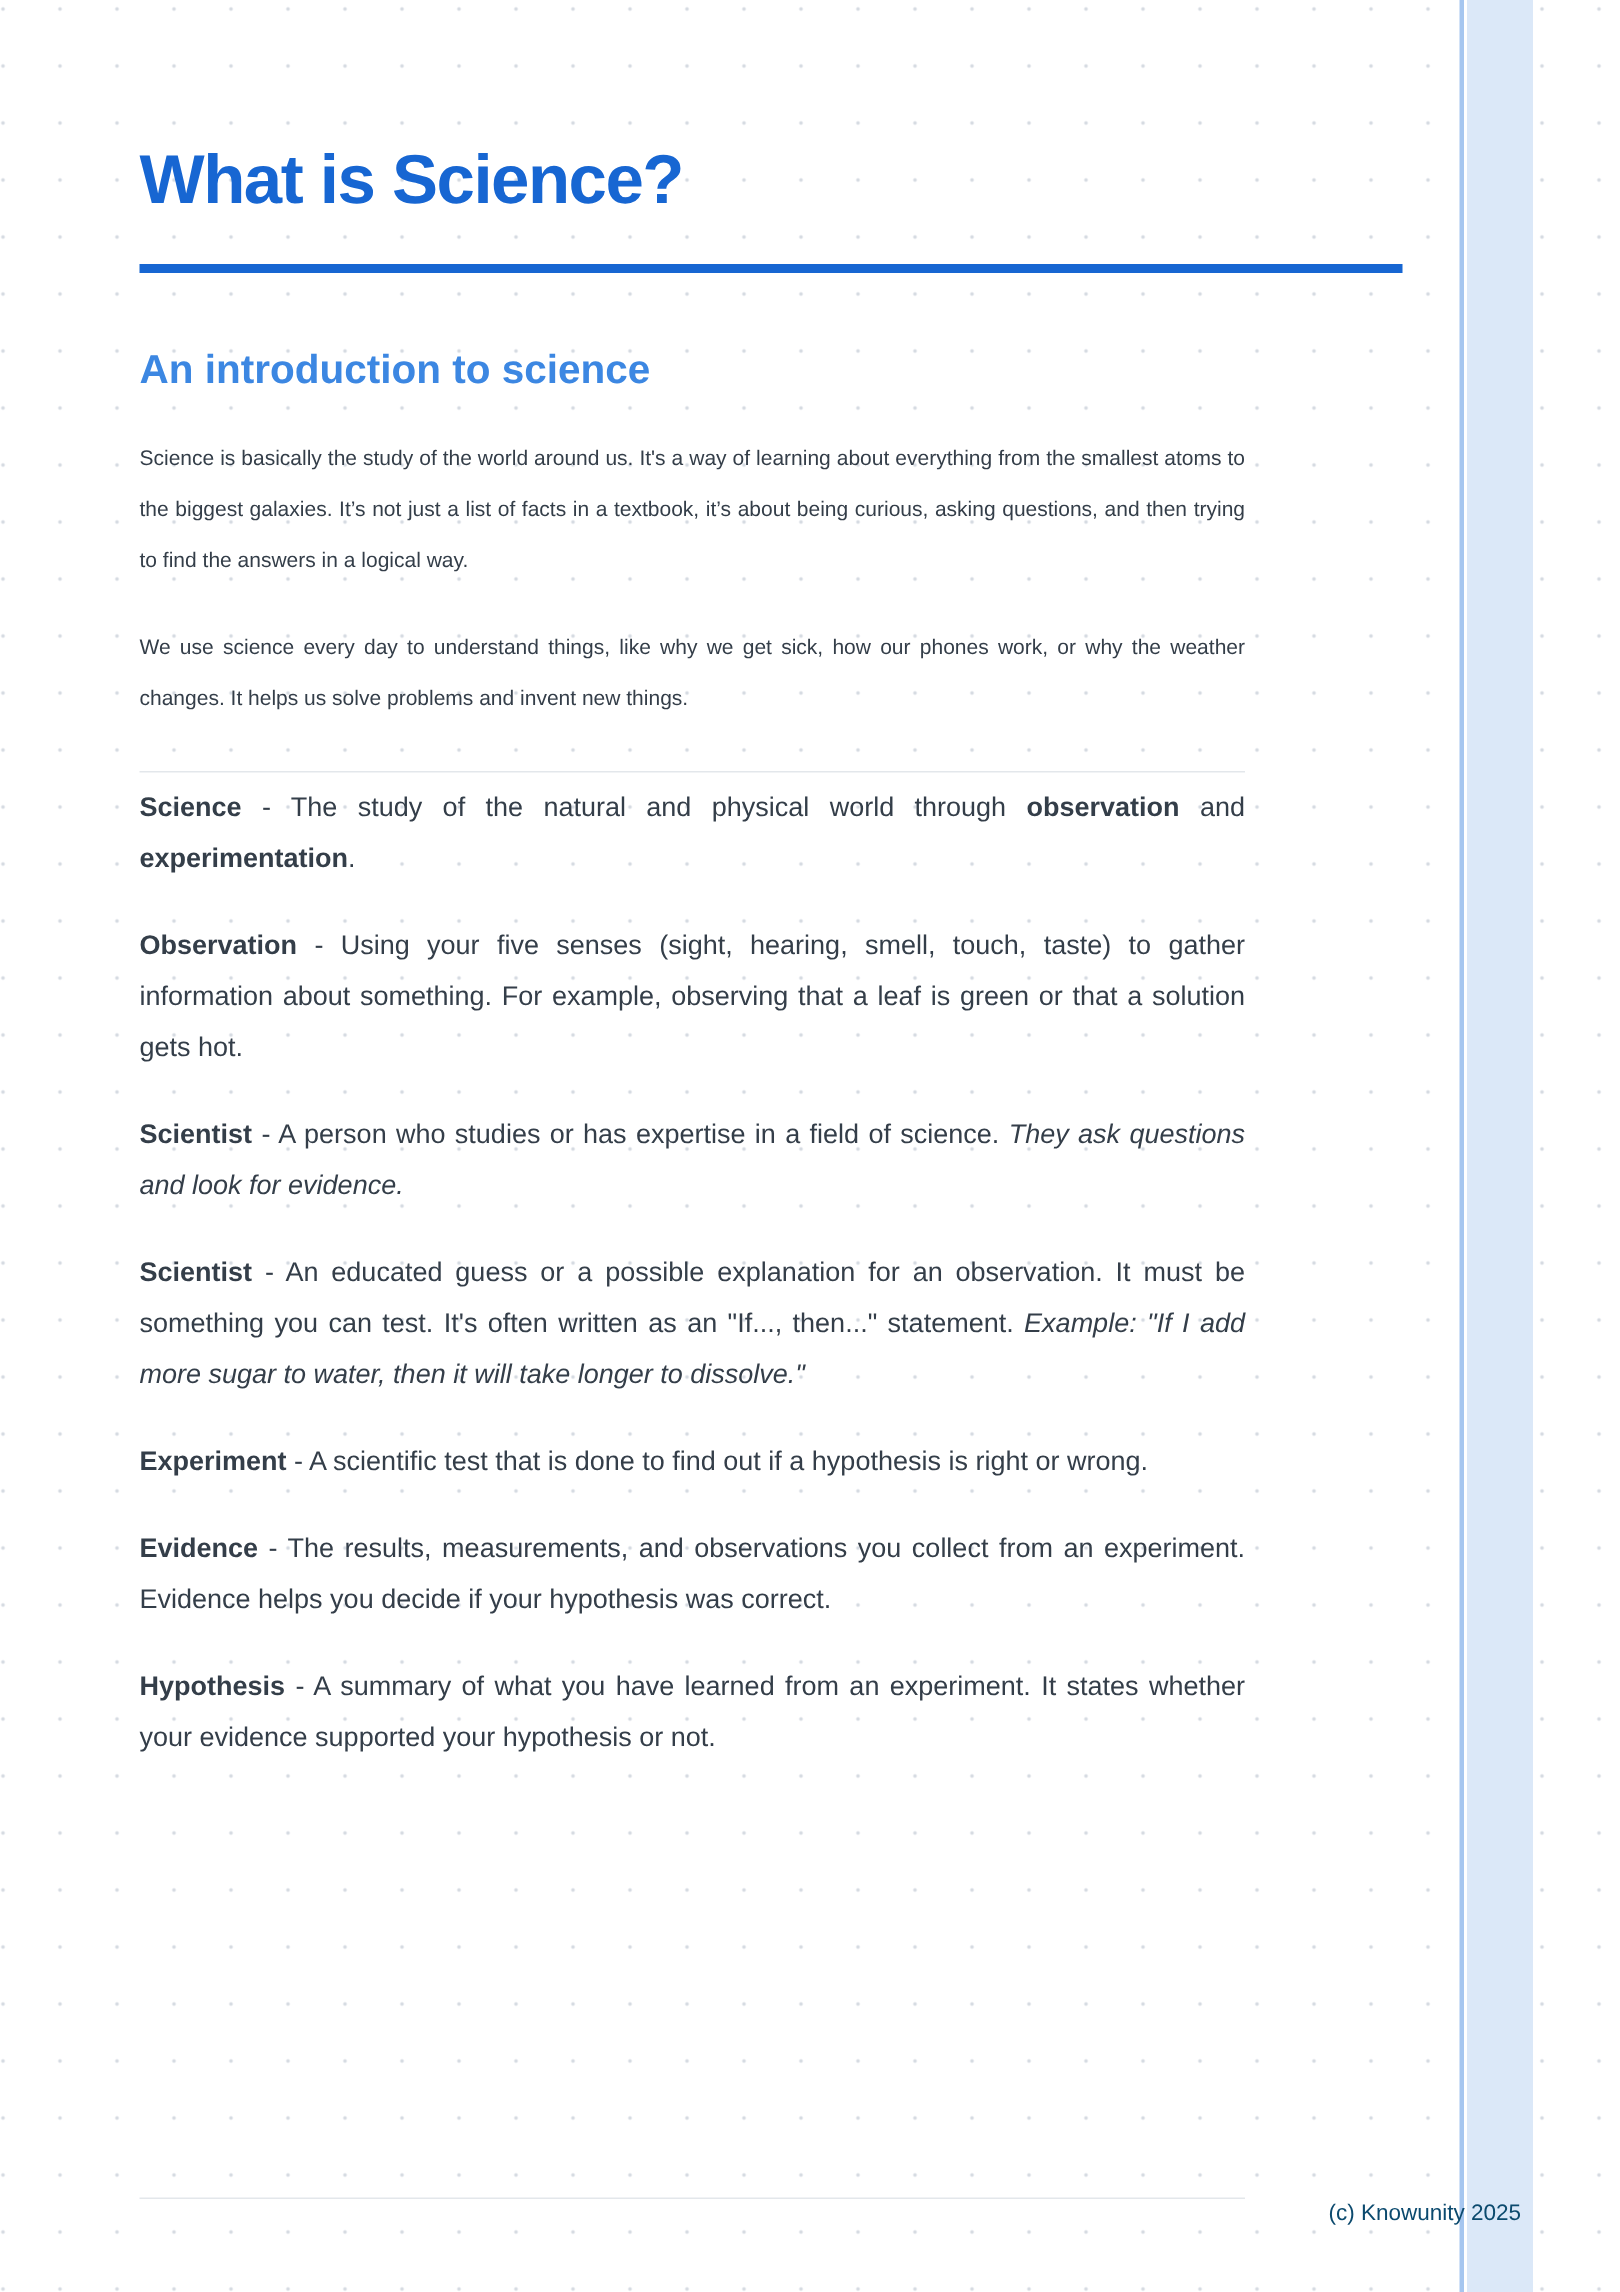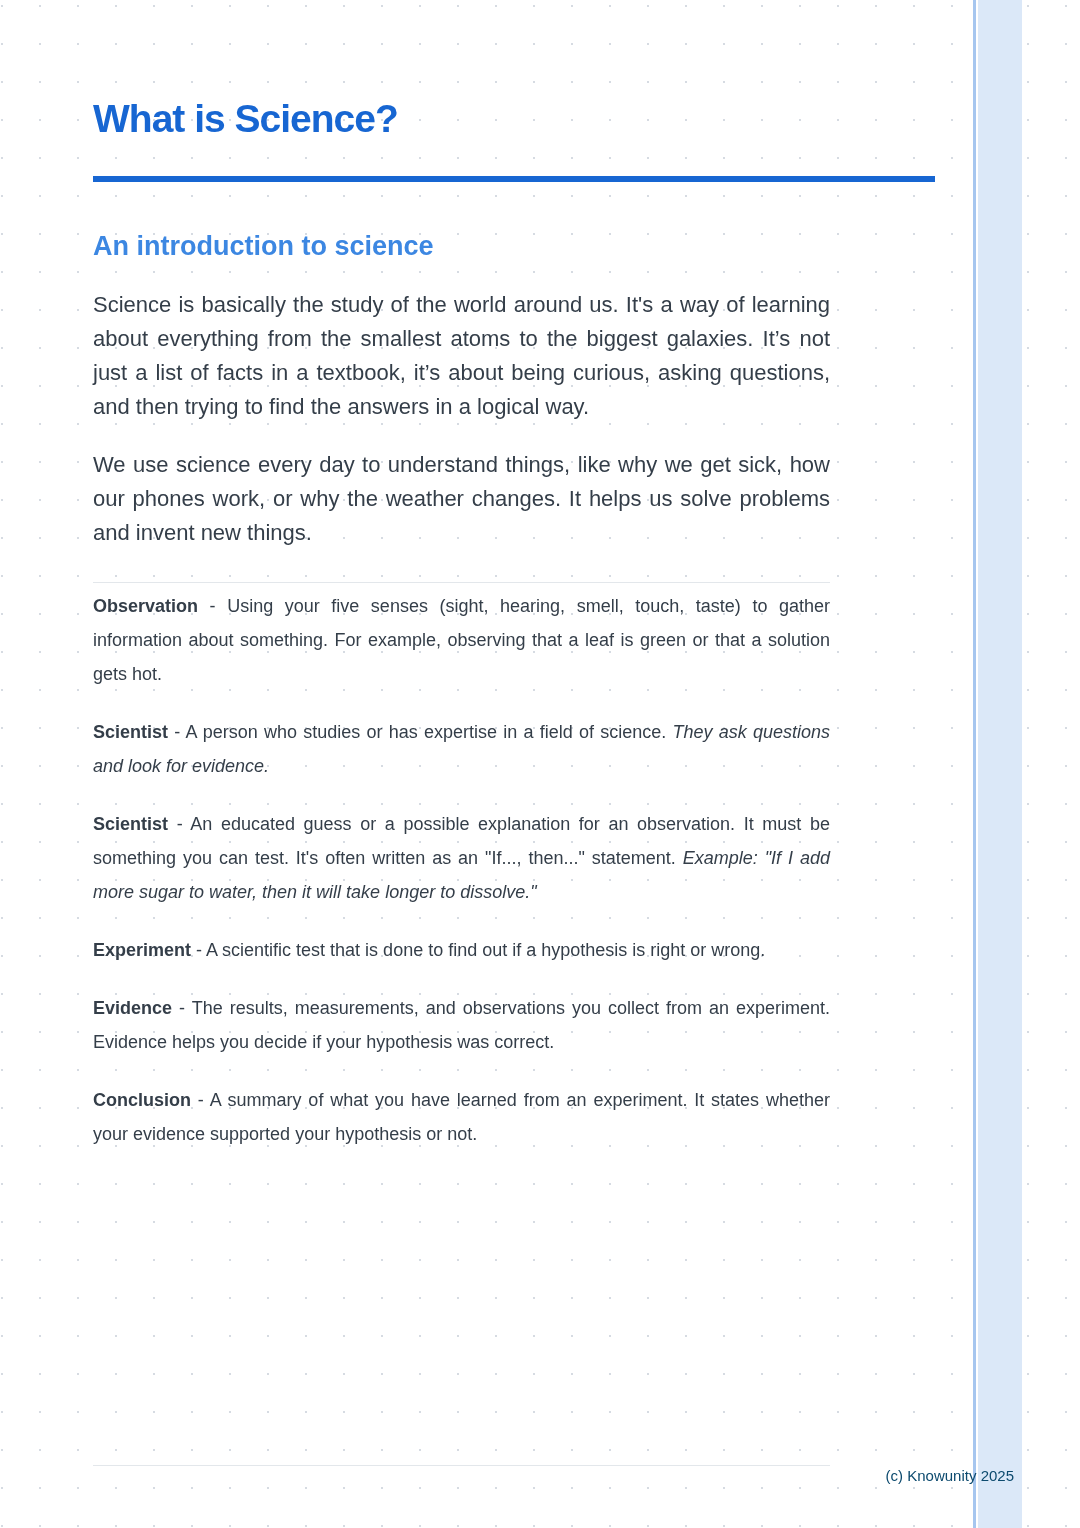--- a/index.html
+++ b/index.html
@@ -37,21 +37,21 @@
 
   .content {
     position: relative;
     z-index: 2;
     padding: 92px 0 0 93px;
     width: 737px;
   }
 
   h1.page-title {
     margin: 0;
-    font-size: 39px;
+    font-size: 46px;
     line-height: 54px;
     font-weight: 800;
     letter-spacing: -1px;
     color: #1766d2;
   }
 
   .title-rule {
     width: 842px;
     height: 6px;
     background: #1766d2;
@@ -62,21 +62,21 @@
   h2.section-heading {
     margin: 48px 0 26px 0;
     font-size: 27px;
     line-height: 32px;
     font-weight: 700;
     color: #3c87e2;
   }
 
   p.body-para {
     margin: 16px 0 24px 0;
-    font-size: 22px;
+    font-size: 14px;
     line-height: 34px;
     text-align: justify;
   }
 
   .section-divider {
     border: none;
     border-top: 1px solid #e3e7eb;
     margin: 32px 0 6px 0;
     width: 737px;
   }
@@ -119,23 +119,24 @@
   <hr class="title-rule">
 
   <h2 class="section-heading">An introduction to science</h2>
   <p class="body-para">Science is basically the study of the world around us. It's a way of learning about everything from the smallest atoms to the biggest galaxies. It’s not just a list of facts in a textbook, it’s about being curious, asking questions, and then trying to find the answers in a logical way.</p>
   <p class="body-para">We use science every day to understand things, like why we get sick, how our phones work, or why the weather changes. It helps us solve problems and invent new things.</p>
 
   <hr class="section-divider">
 
 
   <div>
+      <p class="def"><span class="b">Science</span><span> - The study of the natural and physical world through </span><span class="b">observation</span><span> and </span><span class="b">experimentation</span><span>.</span></p>
       <p class="def"><span class="b">Observation</span><span> - Using your five senses (sight, hearing, smell, touch, taste) to gather information about something. For example, observing that a leaf is green or that a solution gets hot.</span></p>
       <p class="def"><span class="b">Scientist</span><span> - A person who studies or has expertise in a field of science. </span><span class="i">They ask questions and look for evidence.</span></p>
       <p class="def"><span class="b">Scientist</span><span> - An educated guess or a possible explanation for an observation. It must be something you can test. It's often written as an "If..., then..." statement. </span><span class="i">Example: "If I add more sugar to water, then it will take longer to dissolve."</span></p>
       <p class="def"><span class="b">Experiment</span><span> - A scientific test that is done to find out if a hypothesis is right or wrong.</span></p>
       <p class="def"><span class="b">Evidence</span><span> - The results, measurements, and observations you collect from an experiment. Evidence helps you decide if your hypothesis was correct.</span></p>
-      <p class="def"><span class="b">Conclusion</span><span> - A summary of what you have learned from an experiment. It states whether your evidence supported your hypothesis or not.</span></p>
+      <p class="def"><span class="b">Hypothesis</span><span> - A summary of what you have learned from an experiment. It states whether your evidence supported your hypothesis or not.</span></p>
     </div>
 </div>
 
 <hr class="bottom-rule">
 <div class="footer-text">(c) Knowunity 2025</div>
 
 </body></html>

